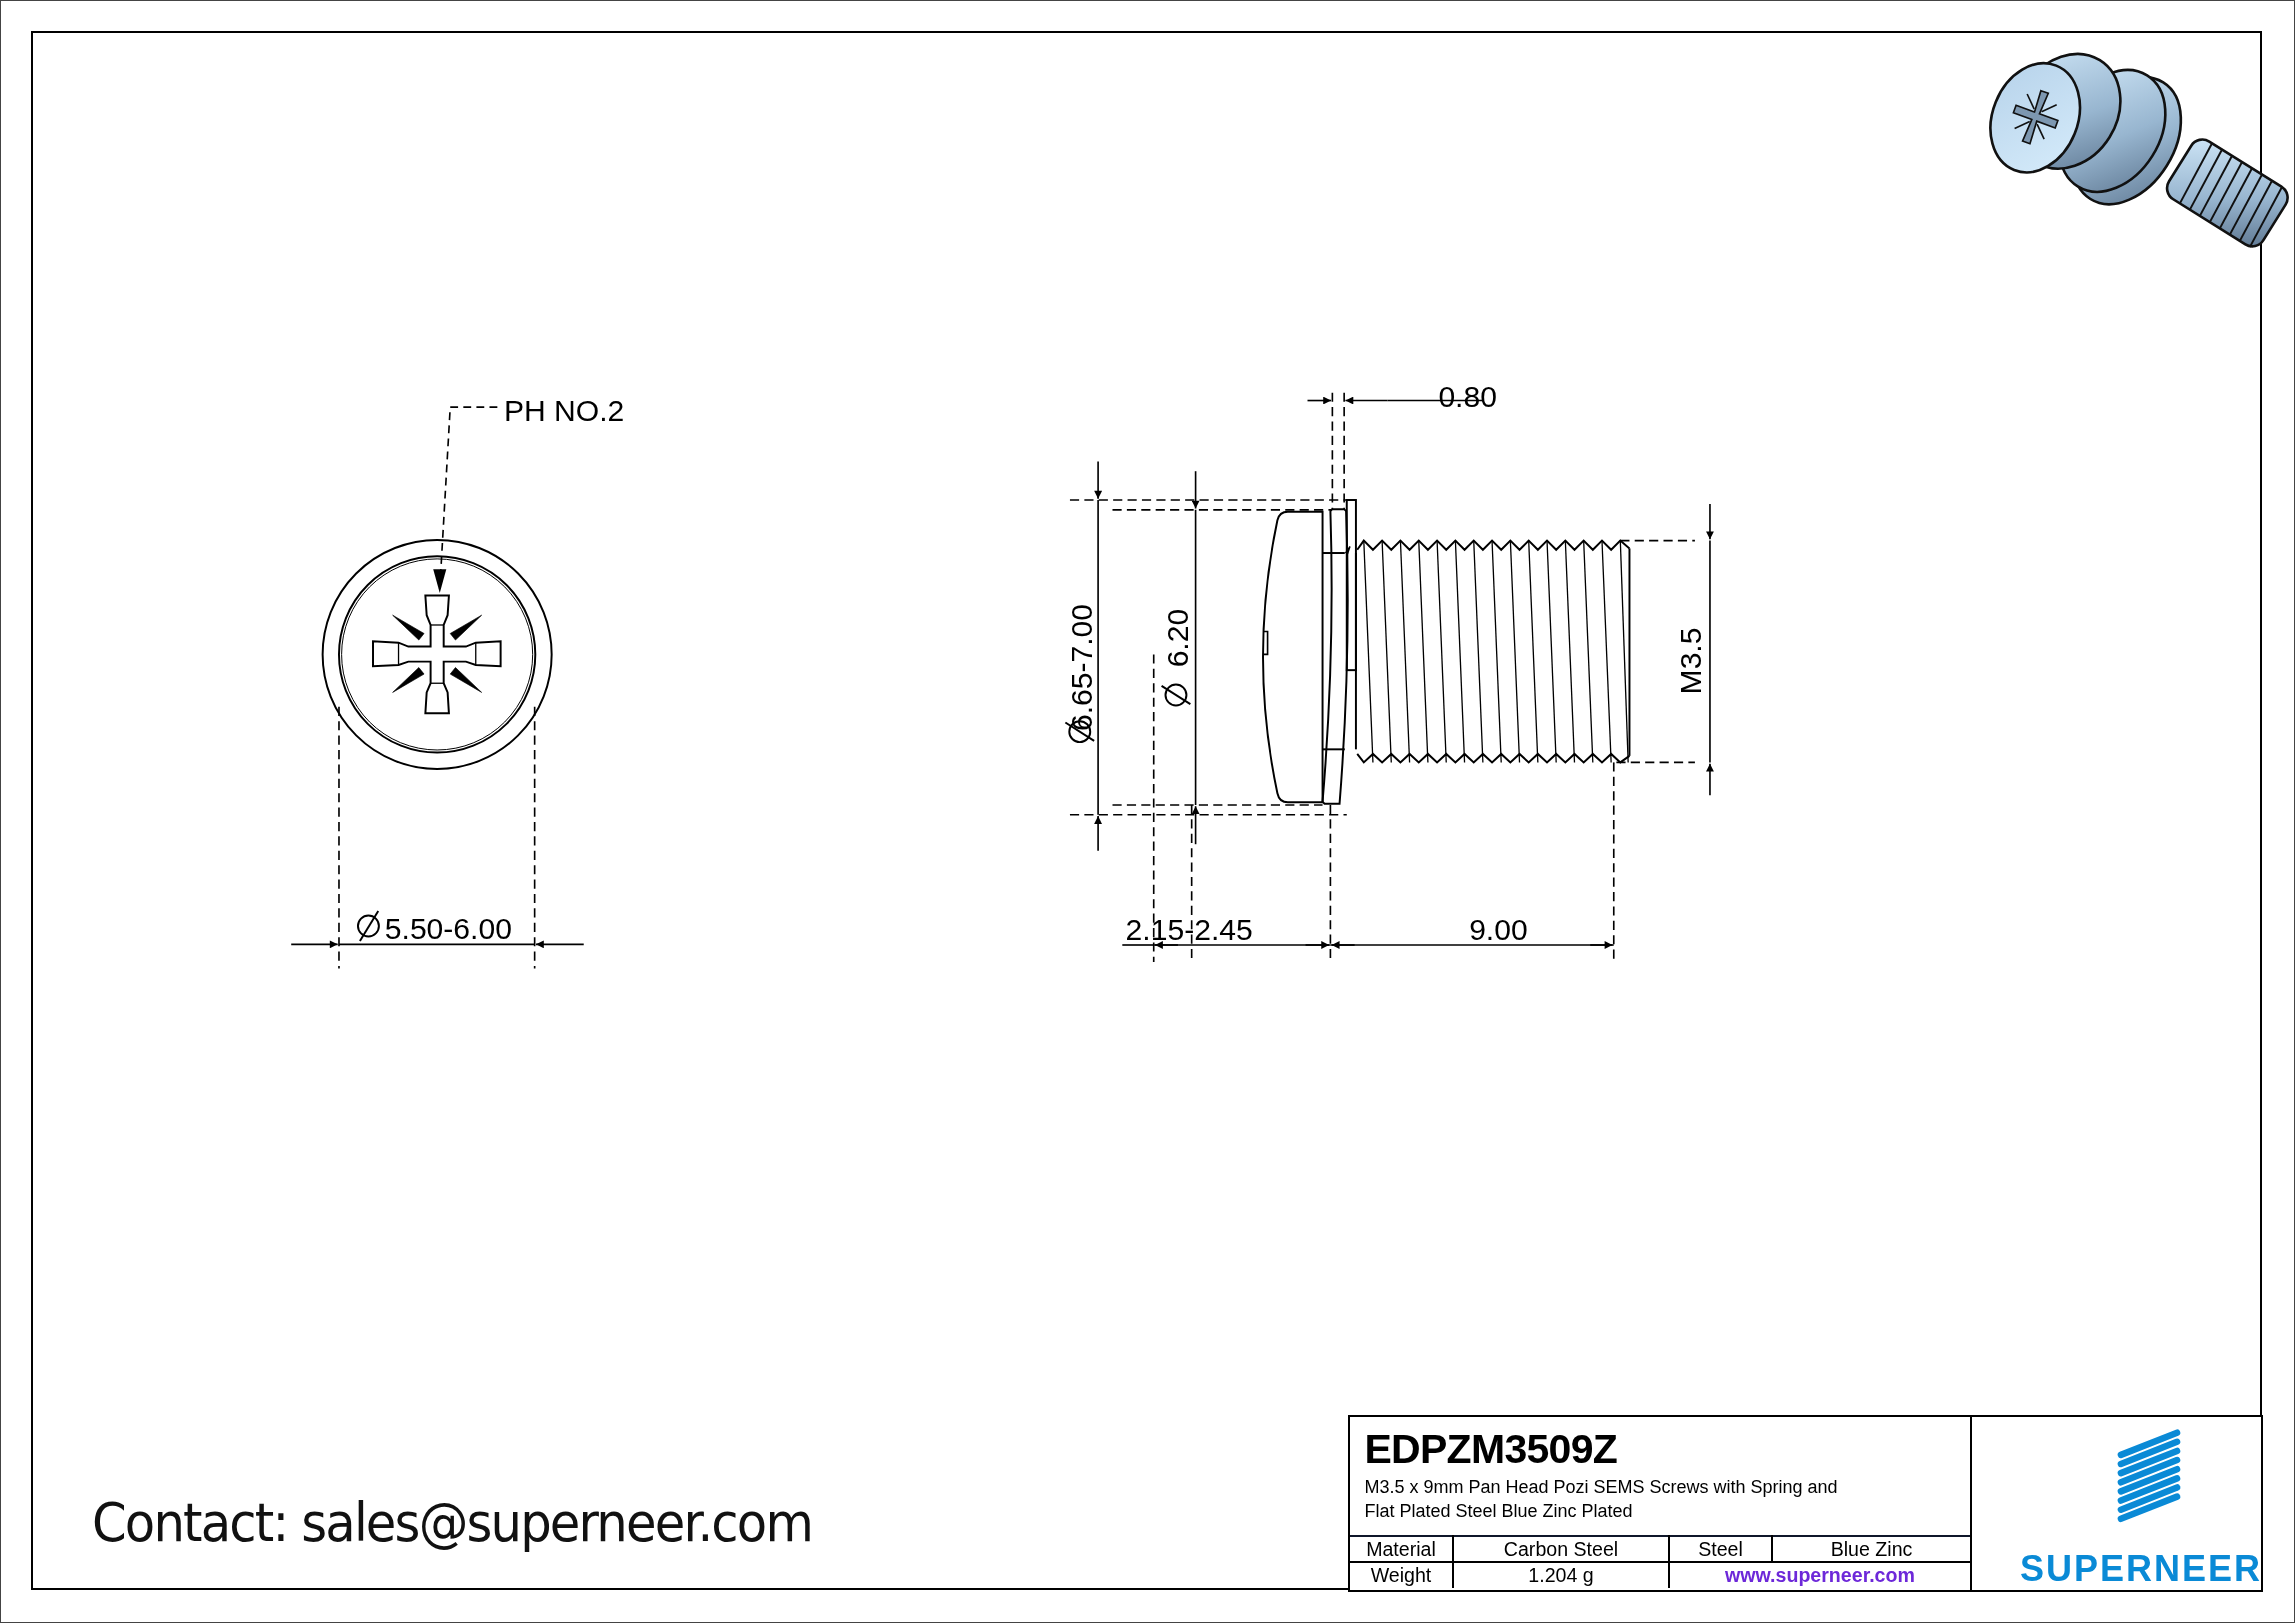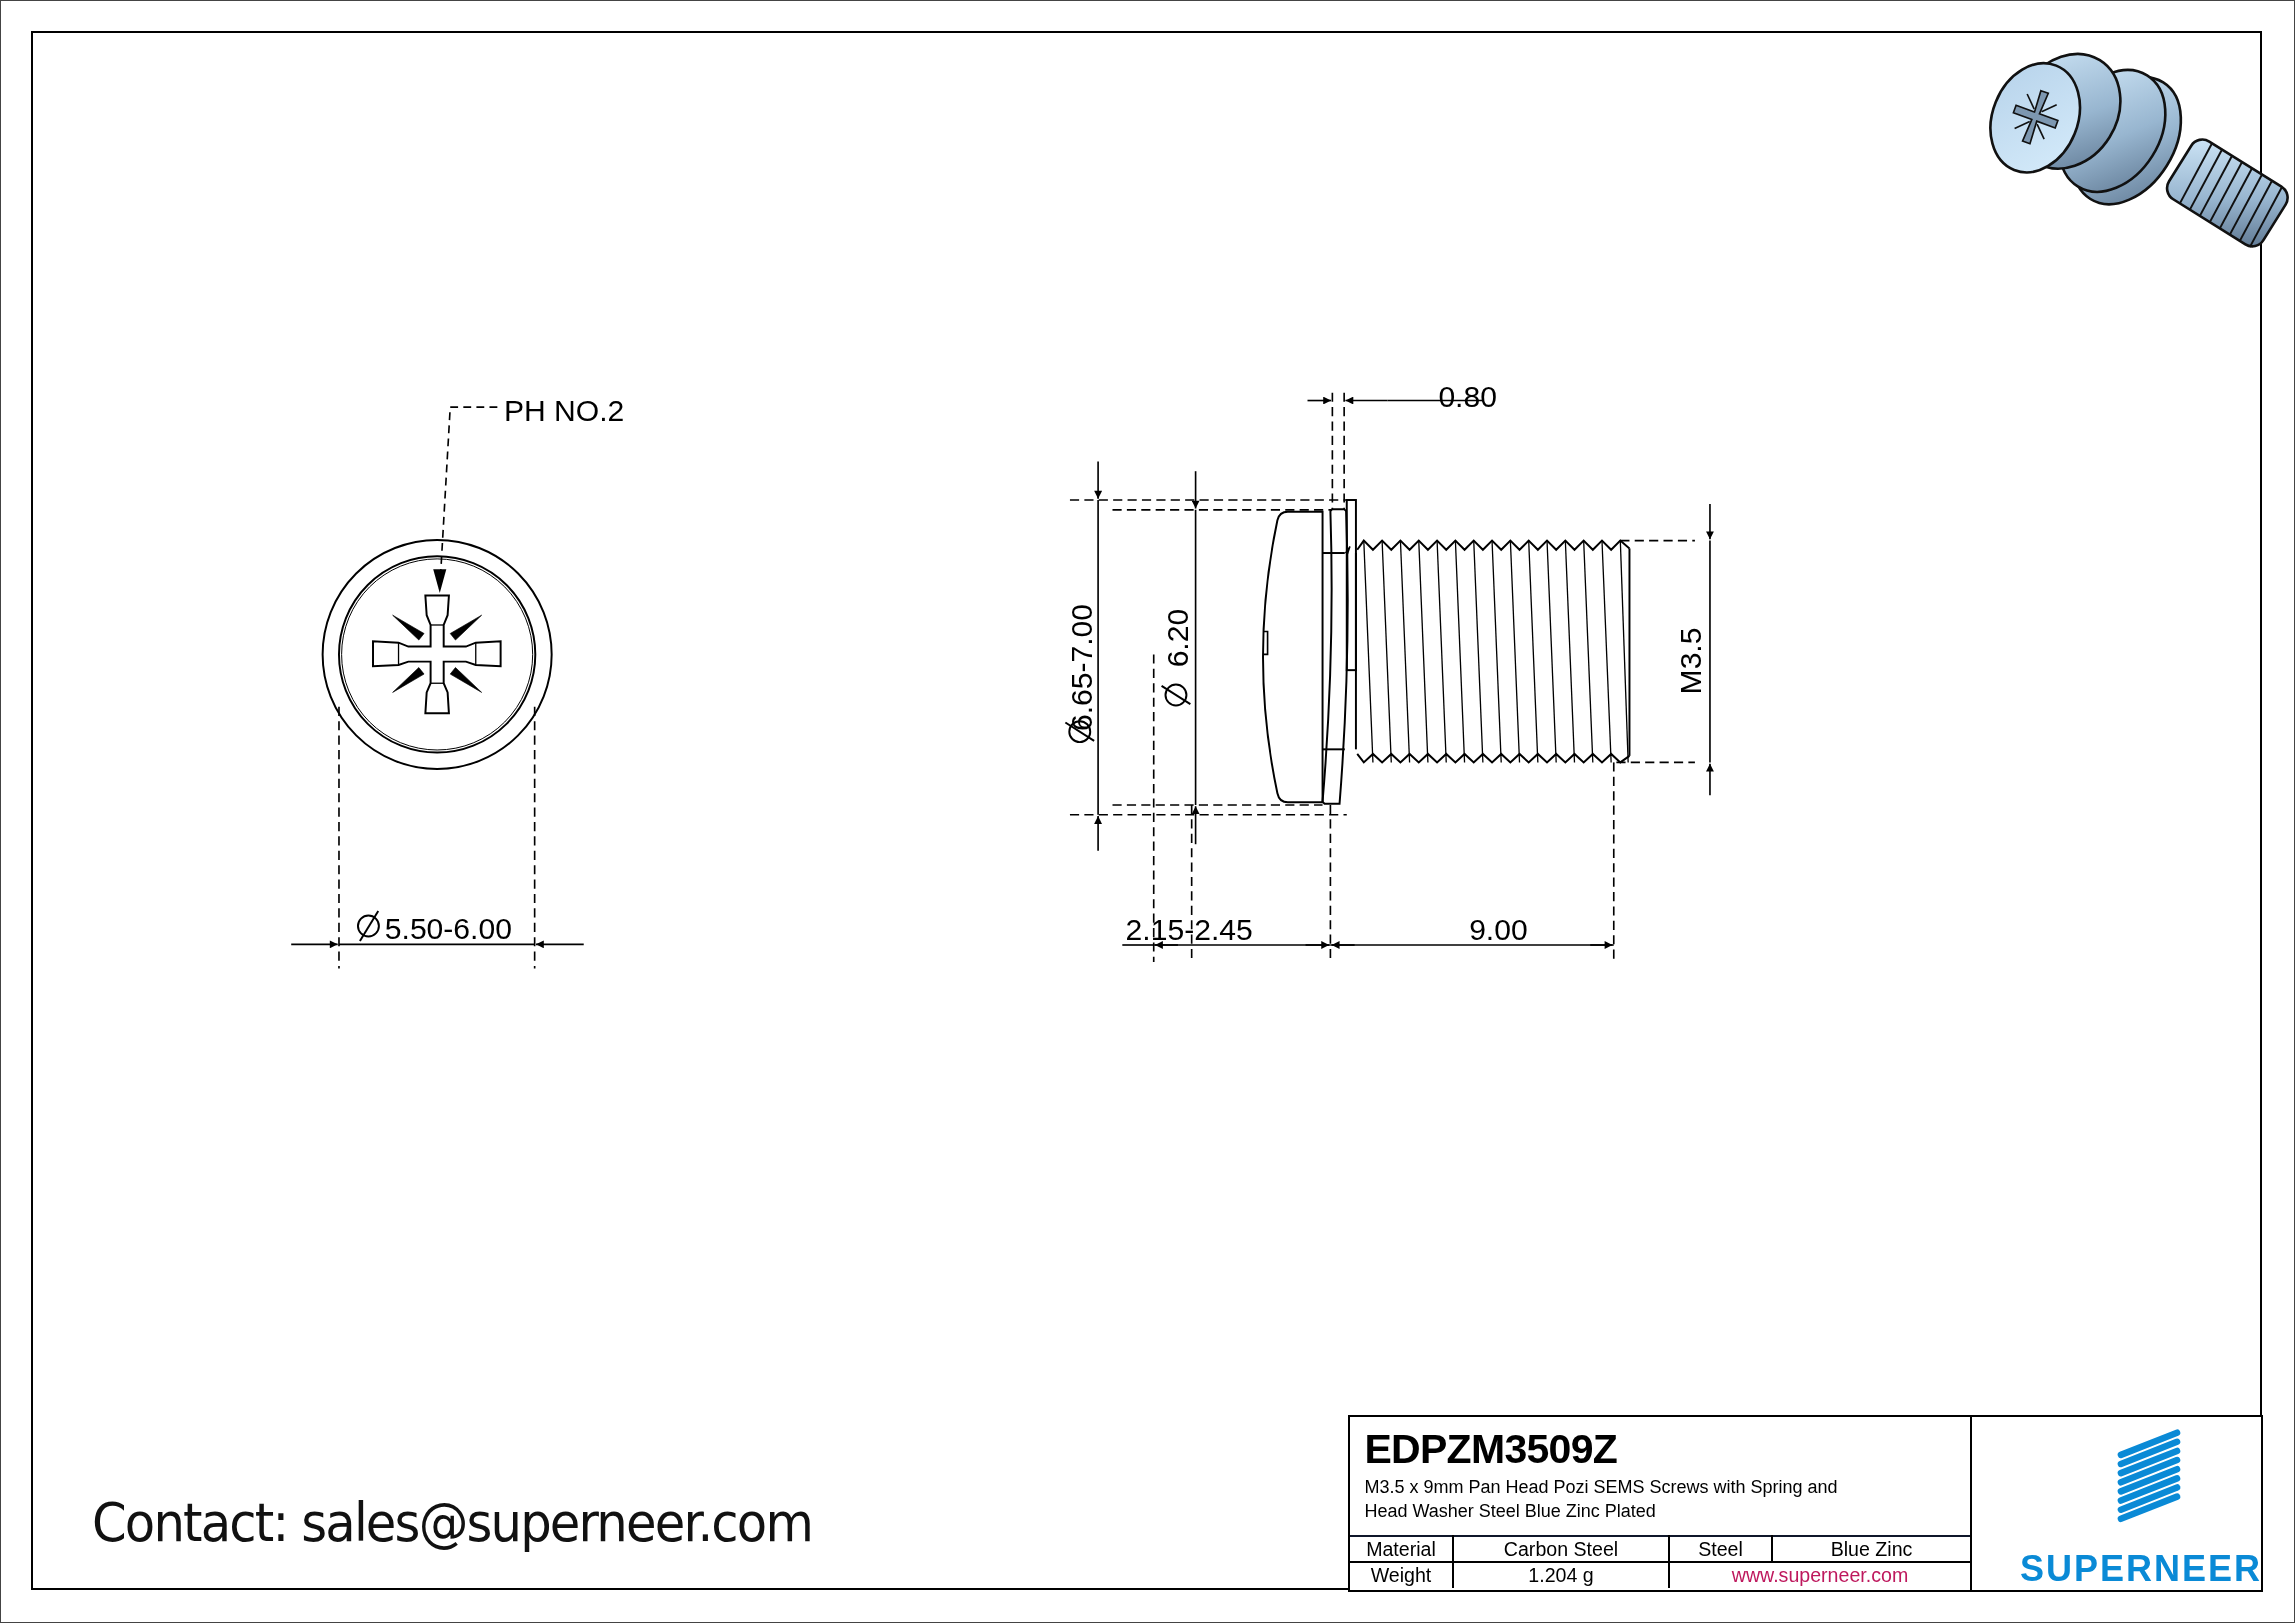--- a/index.html
+++ b/index.html
@@ -10,21 +10,21 @@
   .title-block { position:absolute; left:1348px; top:1415px; width:915px; height:177px; border:2px solid #000; box-sizing:border-box; background:#fff; }
   .tb-left { position:absolute; left:0; top:0; width:622px; height:100%; border-right:2px solid #000; box-sizing:border-box; }
   .tb-part { position:absolute; left:14.4px; top:9.2px; font-size:41px; font-weight:bold; letter-spacing:-0.7px; }
   .tb-desc { position:absolute; left:14.4px; top:59px; font-size:18px; line-height:23.6px; width:648px; }
   .tb-table { position:absolute; left:0; top:118px; width:100%; border-collapse:collapse; }
   .tb-table td { border:2px solid #000; height:26px; font-size:19.6px; text-align:center; padding:0; box-sizing:border-box; }
   .tb-table tr:first-child td { border-top:2px solid #0f172a; }
   .tb-table td:first-child { border-left:none; }
   .tb-table td:last-child { border-right:none; }
   .tb-table tr:last-child td { border-bottom:none; }
-  .tb-link { color:#be185d; }
+  .tb-link { color:#6d28d9;font-weight:bold; }
   .tb-logo { position:absolute; left:670px; top:0; width:241px; height:100%; }
   .brand-text { position:absolute; left:0; width:100%; top:131px; text-align:center; font-size:36px; font-weight:bold; letter-spacing:2px; color:#0a8ad6; }
   .contact { position:absolute; left:92px; top:1491px; font-family:"DejaVu Sans", sans-serif; font-size:54px; color:#111; letter-spacing:-2px; transform:scaleX(0.92); transform-origin:left top; }
   .dim { font-family:"Liberation Sans", sans-serif; font-size:46px; fill:#000; }
 </style>
 </head>
 <body>
 
 <div class="sheet"></div>
 <div class="frame"></div>
@@ -206,21 +206,21 @@
   </g>
 </svg>
 
 <div class="contact">Contact: sales@superneer.com</div>
 
 <div class="title-block">
   <div class="tb-left">
     <div class="tb-part">EDPZM3509Z</div>
     <div class="tb-desc">
       <div>M3.5 x 9mm Pan Head Pozi SEMS Screws with Spring and</div>
-      <div>Head Washer Steel Blue Zinc Plated</div>
+      <div>Flat Plated Steel Blue Zinc Plated</div>
     </div>
     <table class="tb-table">
       <tbody>
           <tr>
         <td style="width:103px">Material</td>
         <td style="width:216px">Carbon Steel</td>
         <td style="width:103px">Steel</td>
         <td>Blue Zinc</td>
       </tr>
       <tr>

